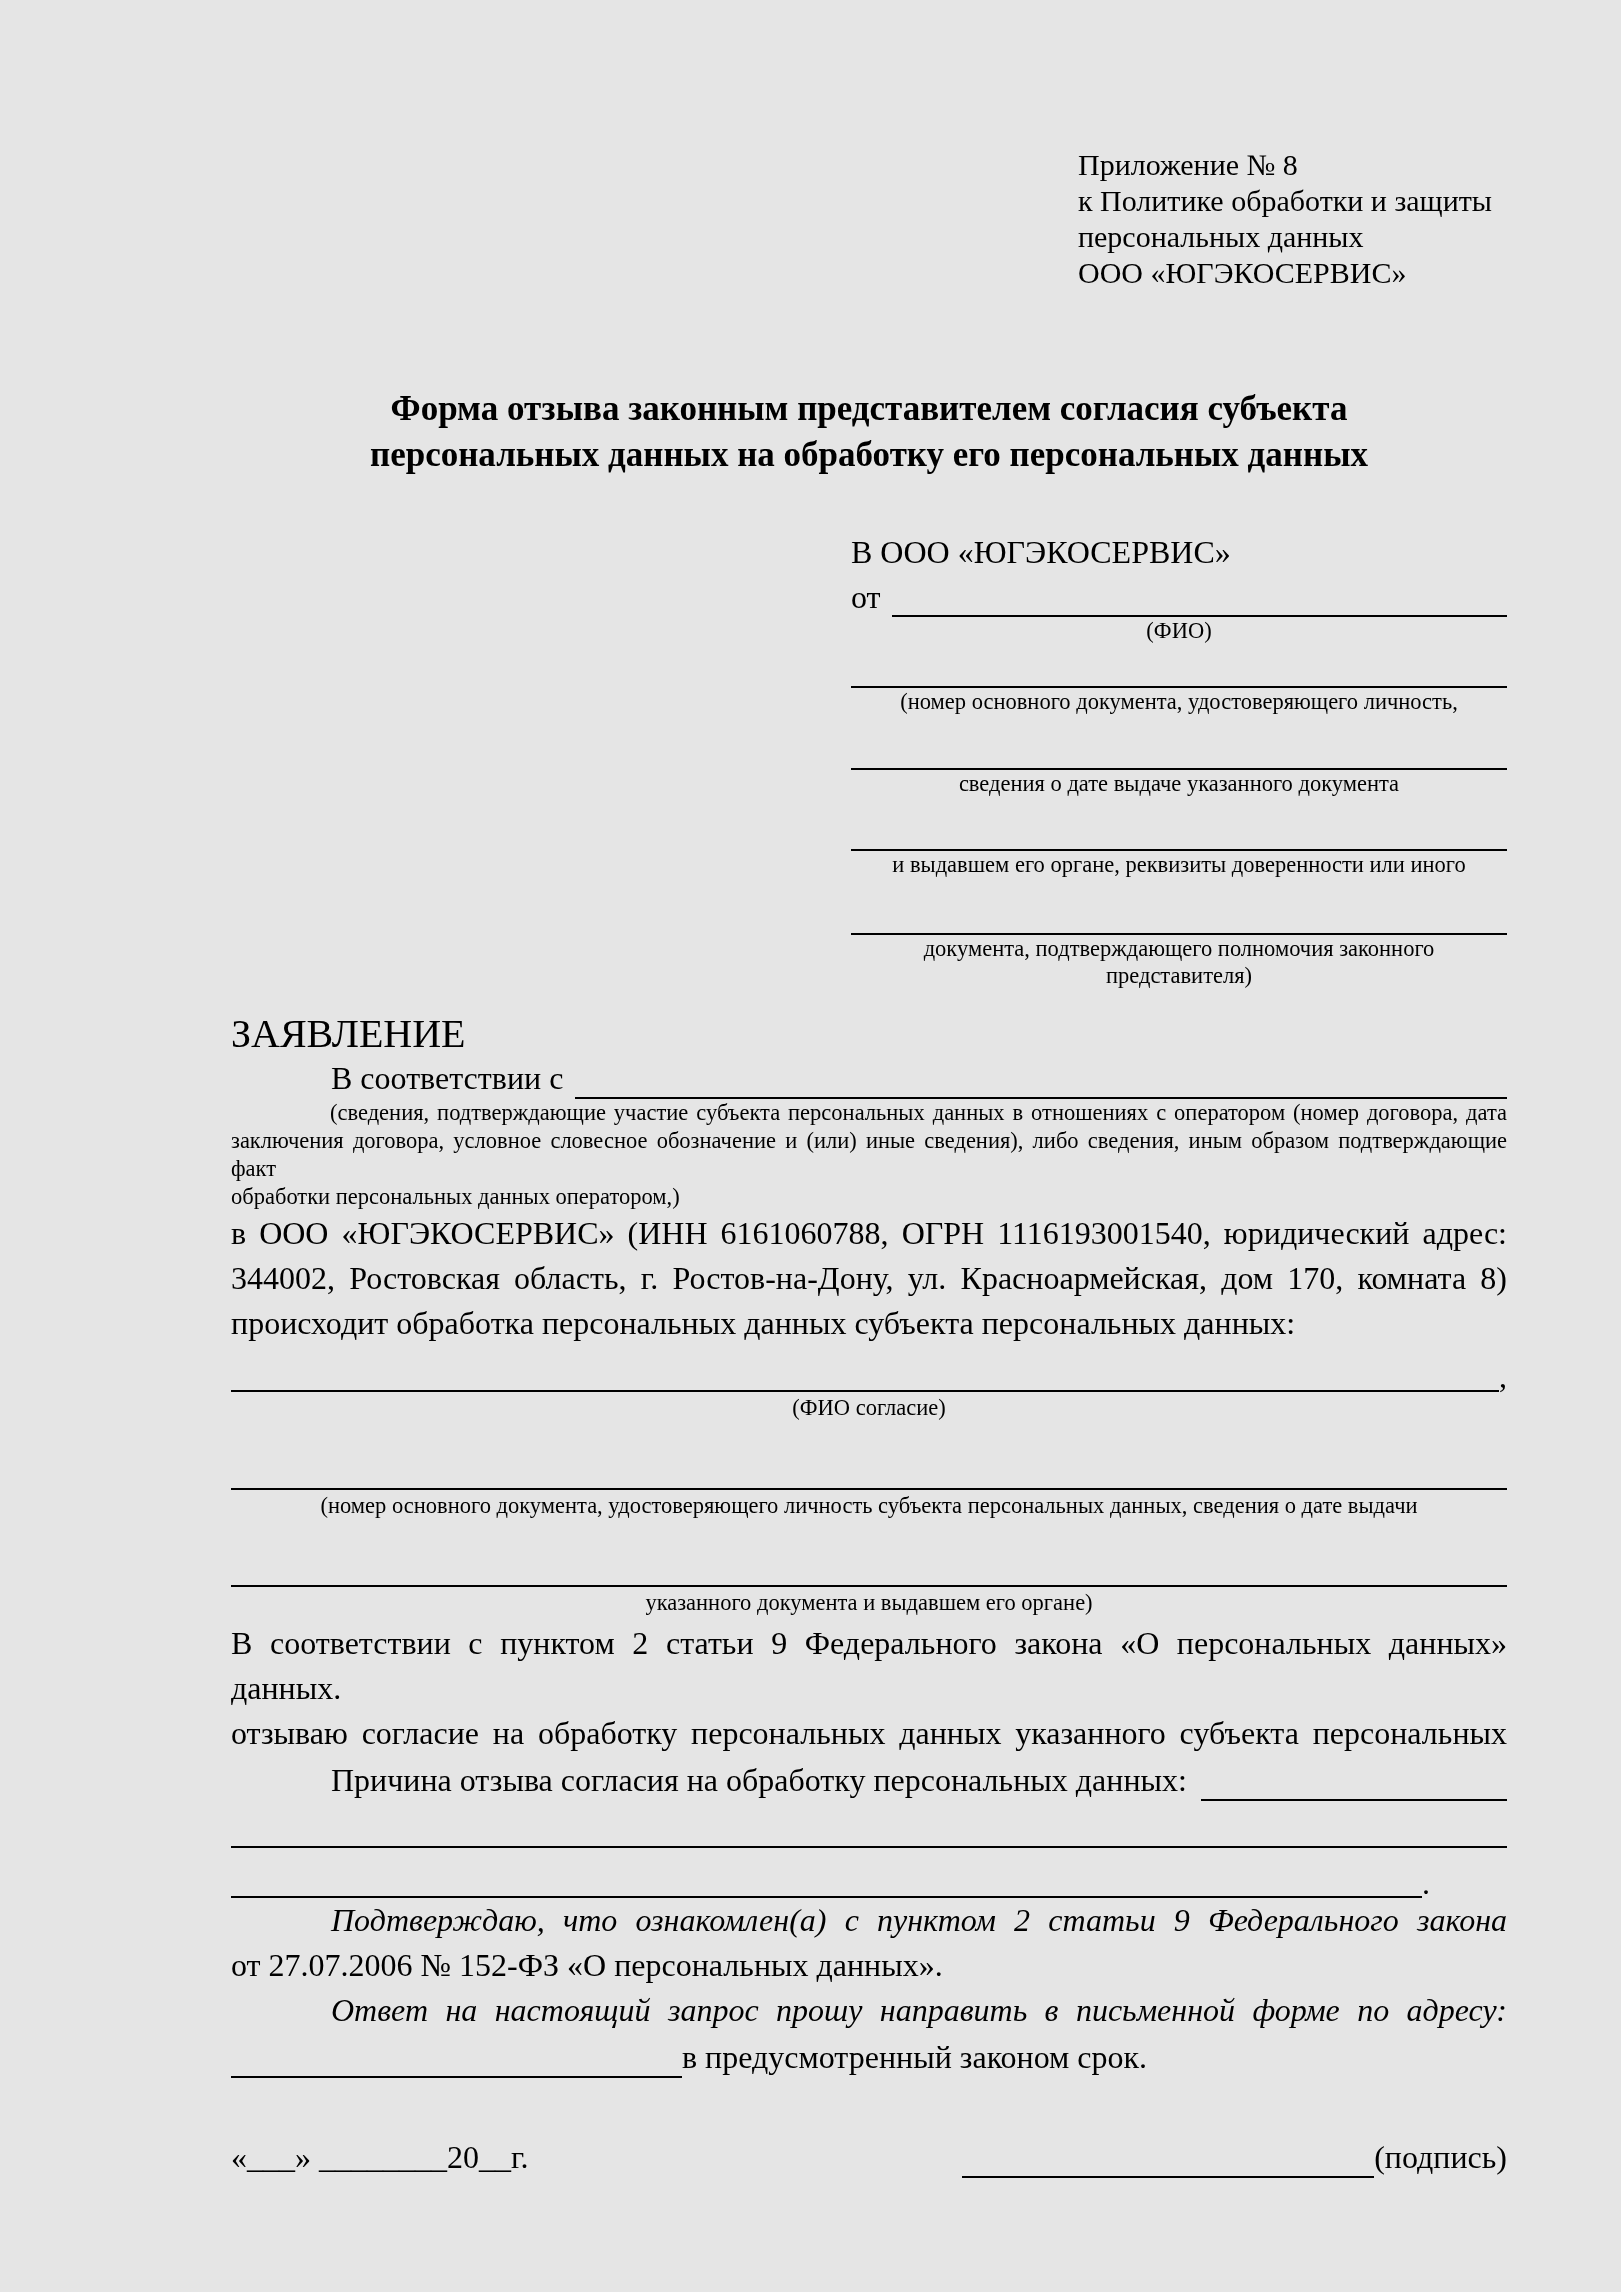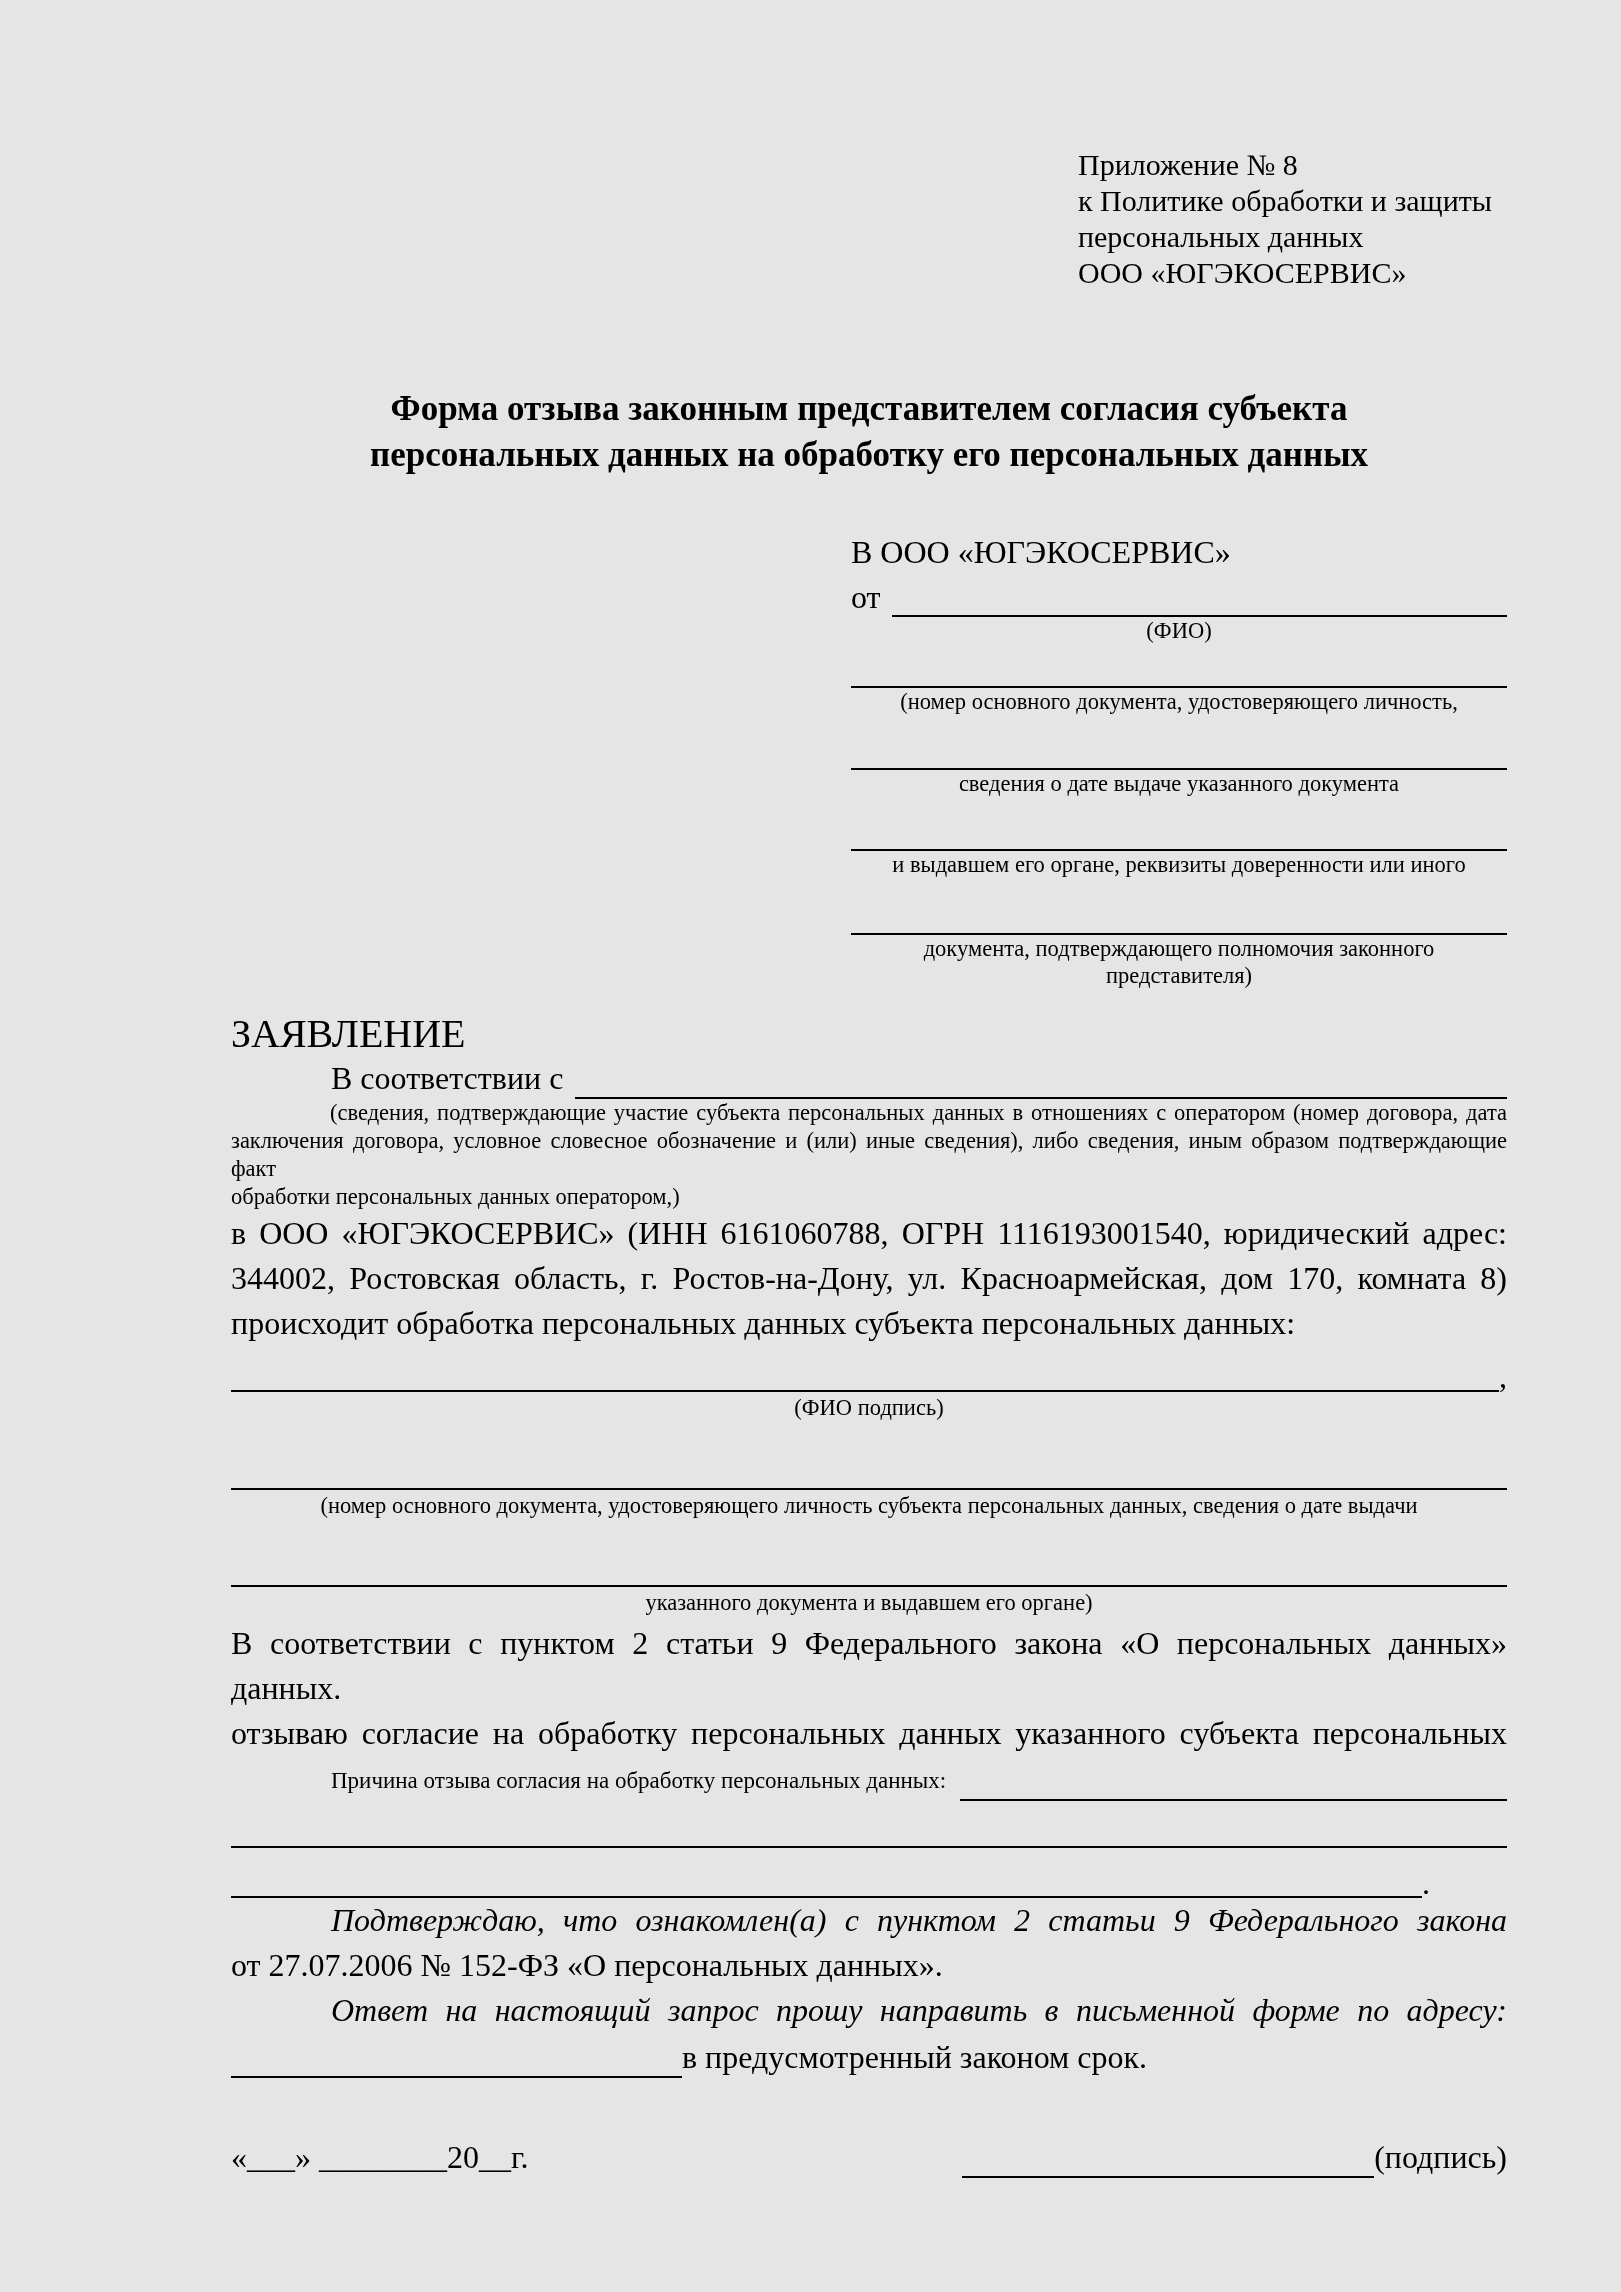--- a/index.html
+++ b/index.html
@@ -59,21 +59,21 @@
   .small-note { font-size: 22.5px; line-height: 28px; }
   .small-note .first { text-indent: 99px; }
   .jsm { text-align: justify; text-align-last: justify; }
   .subject-row { display: flex; align-items: flex-end; }
   .subject-row .fill-line { height: 25.5px; }
   .subject-row .tail { font-size: 32px; line-height: 32px; }
   .sr1 { margin-top: 13.7px; }
   .sr2, .sr3 { margin-top: 41px; }
   .sub-cap { margin-top: 2px; }
   .law-par { margin-top: 3.9px; }
-  .reason-row { display: flex; align-items: flex-end; height: 45px; font-size: 23px; }
+  .reason-row { display: flex; align-items: flex-end; height: 45px; font-size: 32px; }
   .reason-row .reason-label { padding-left: 100px; margin-right: 13.7px; line-height: 41px; }
   .reason-row .fill-line { height: 35px; }
   .blank1 { margin-top: 35px; height: 9.8px; border-bottom: 2.9px solid #000; }
   .blank2 { display: flex; align-items: flex-end; margin-top: 29px; height: 21.6px; }
   .blank2 .fill-line { flex: 0 0 auto; width: 1191px; height: 21.6px; }
   .blank2 .tail { font-size: 32px; line-height: 29px; }
   .confirm-par { margin-top: 0px; }
   .ind { text-indent: 100px; font-style: italic; }
   .reply-line2 { display: flex; align-items: flex-end; height: 45px; }
   .reply-line2 .fill-line { flex: 0 0 auto; width: 451px; height: 35px; }
@@ -143,21 +143,21 @@
   <div class="operator-par">
     <div class="bline jline">в ООО «ЮГЭКОСЕРВИС» (ИНН 6161060788, ОГРН 1116193001540, юридический адрес:</div>
     <div class="bline jline">344002, Ростовская область, г. Ростов-на-Дону, ул. Красноармейская, дом 170, комната 8)</div>
     <div class="bline">происходит обработка персональных данных субъекта персональных данных:</div>
   </div>
 
   <div class="subject-row sr1">
     <span class="fill-line"></span>
     <span class="tail">,</span>
   </div>
-  <div class="cap sub-cap">(ФИО подпись)</div>
+  <div class="cap sub-cap">(ФИО согласие)</div>
 
   <div class="subject-row sr2">
     <span class="fill-line"></span>
   </div>
   <div class="cap sub-cap">(номер основного документа, удостоверяющего личность субъекта персональных данных, сведения о дате выдачи</div>
 
   <div class="subject-row sr3">
     <span class="fill-line"></span>
   </div>
   <div class="cap sub-cap">указанного документа и выдавшем его органе)</div>

